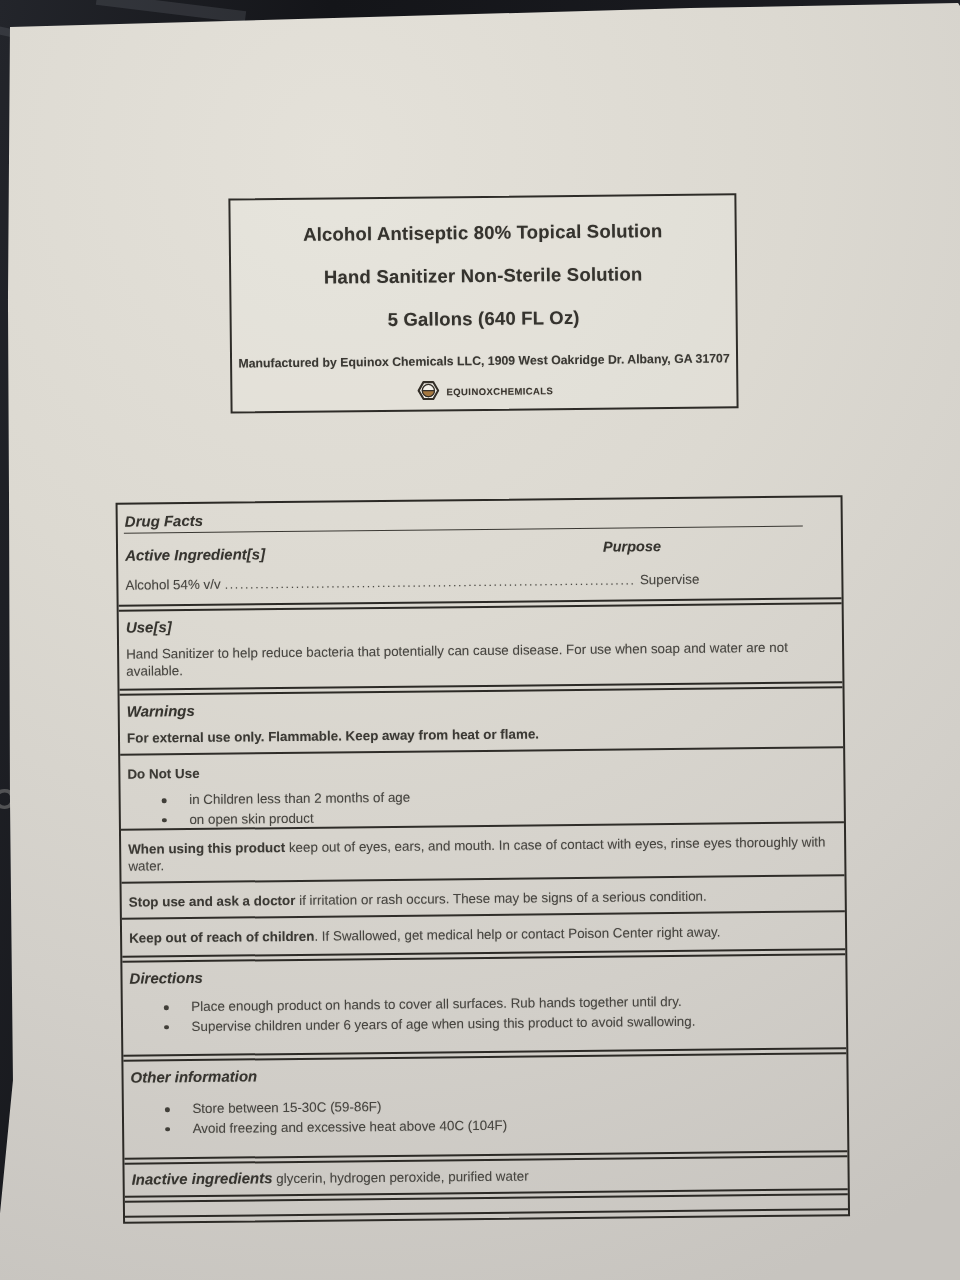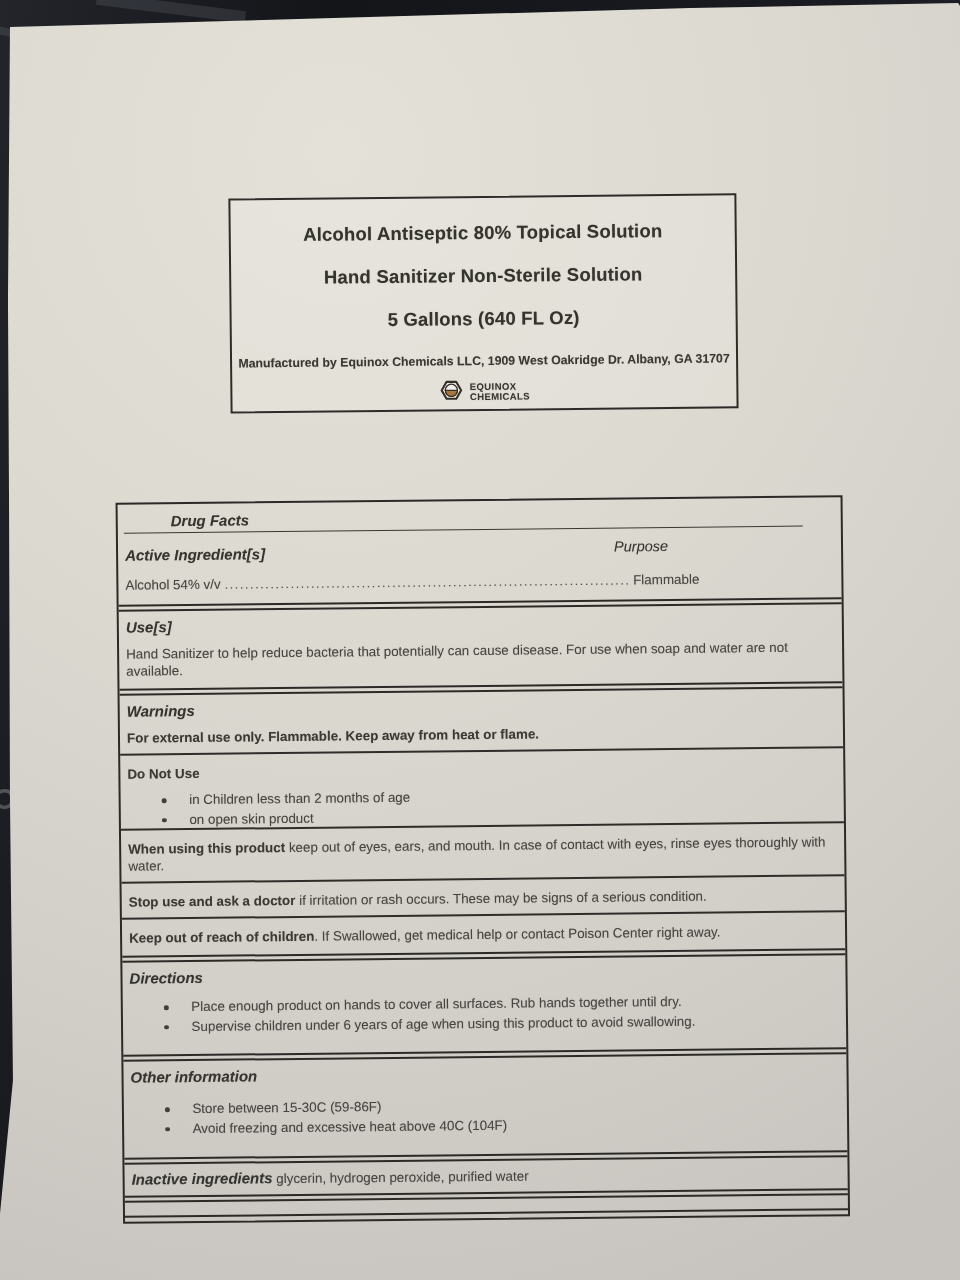--- a/index.html
+++ b/index.html
@@ -41,21 +41,21 @@
   }
   .label-title.first{margin-top:24px;}
   .label-mfr{
     font-weight:700;color:#3a3833;font-size:12.3px;margin-top:24px;
     text-shadow:0 0 1px rgba(60,58,52,.3);
   }
   .logo{
     margin-top:9px;display:flex;justify-content:center;align-items:center;gap:5px;
   }
   .logo-text{
-    display:flex;flex-direction:column;align-items:flex-start;
+    display:flex;flex-direction:row;align-items:flex-start;
     font-weight:700;font-size:9.5px;line-height:10px;color:#3a352e;letter-spacing:.4px;
     text-shadow:0 0 1px rgba(60,58,52,.3);
   }
 
   
   .df{
     position:absolute;left:117px;top:499px;width:727px;box-sizing:border-box;
     border:2.5px solid #2c2a26;
     padding:0 0 4px 0;
     font-size:13.4px;color:#474540;
@@ -66,25 +66,25 @@
     margin-bottom:3px;box-sizing:border-box;
   }
   .df section:first-child{border-top:none;}
   .df section:last-child{margin-bottom:0;}
   .h-italic{
     font-style:italic;font-weight:700;color:#36342f;font-size:15px;
     padding:0 7px;
   }
   .df-title-wrap{padding-top:8px;}
   .df-title-rule{border-bottom:1.6px solid #3a3833;margin:3px 38px 0 6px;}
-  .df-title{display:inline-block;margin-left:46px;}
+  .df-title{display:inline-block;}
   .ai-row{position:relative;margin-top:13px;padding:0 7px;}
   .purpose-h{
-    position:absolute;left:496px;top:-3px;
-    font-style:italic;font-weight:400;color:#36342f;font-size:14.5px;
+    position:absolute;left:485px;top:-3px;
+    font-style:italic;font-weight:700;color:#36342f;font-size:14.5px;
   }
   .dotted-row{
     display:flex;align-items:baseline;
     margin-top:14px;padding:0 142px 12px 7px;
   }
   .dotted-row .ing{white-space:nowrap;}
   .dotted-row .dots{
     flex:1;overflow:hidden;white-space:nowrap;
     letter-spacing:1.6px;font-size:12.5px;margin:0 4px;color:#4c4a44;
   }
@@ -139,21 +139,21 @@
           <span class="h-italic df-title">Drug Facts</span>
         </div>
         <div class="df-title-rule"></div>
         <div class="ai-row">
           <span class="h-italic" style="padding:0;">Active Ingredient[s]</span>
           <span class="purpose-h">Purpose</span>
         </div>
         <div class="dotted-row">
           <span class="ing">Alcohol 54% v/v</span>
           <span class="dots">........................................................................................................................................................</span>
-          <span>Flammable</span>
+          <span>Supervise</span>
         </div>
       </section>
 
       <section class="sec-pad">
         <div class="h-italic">Use[s]</div>
         <div class="body-line">Hand Sanitizer to help reduce bacteria that potentially can cause disease. For use when soap and water are not available.</div>
       </section>
 
       <section class="sec-pad">
         <div class="h-italic">Warnings</div>

